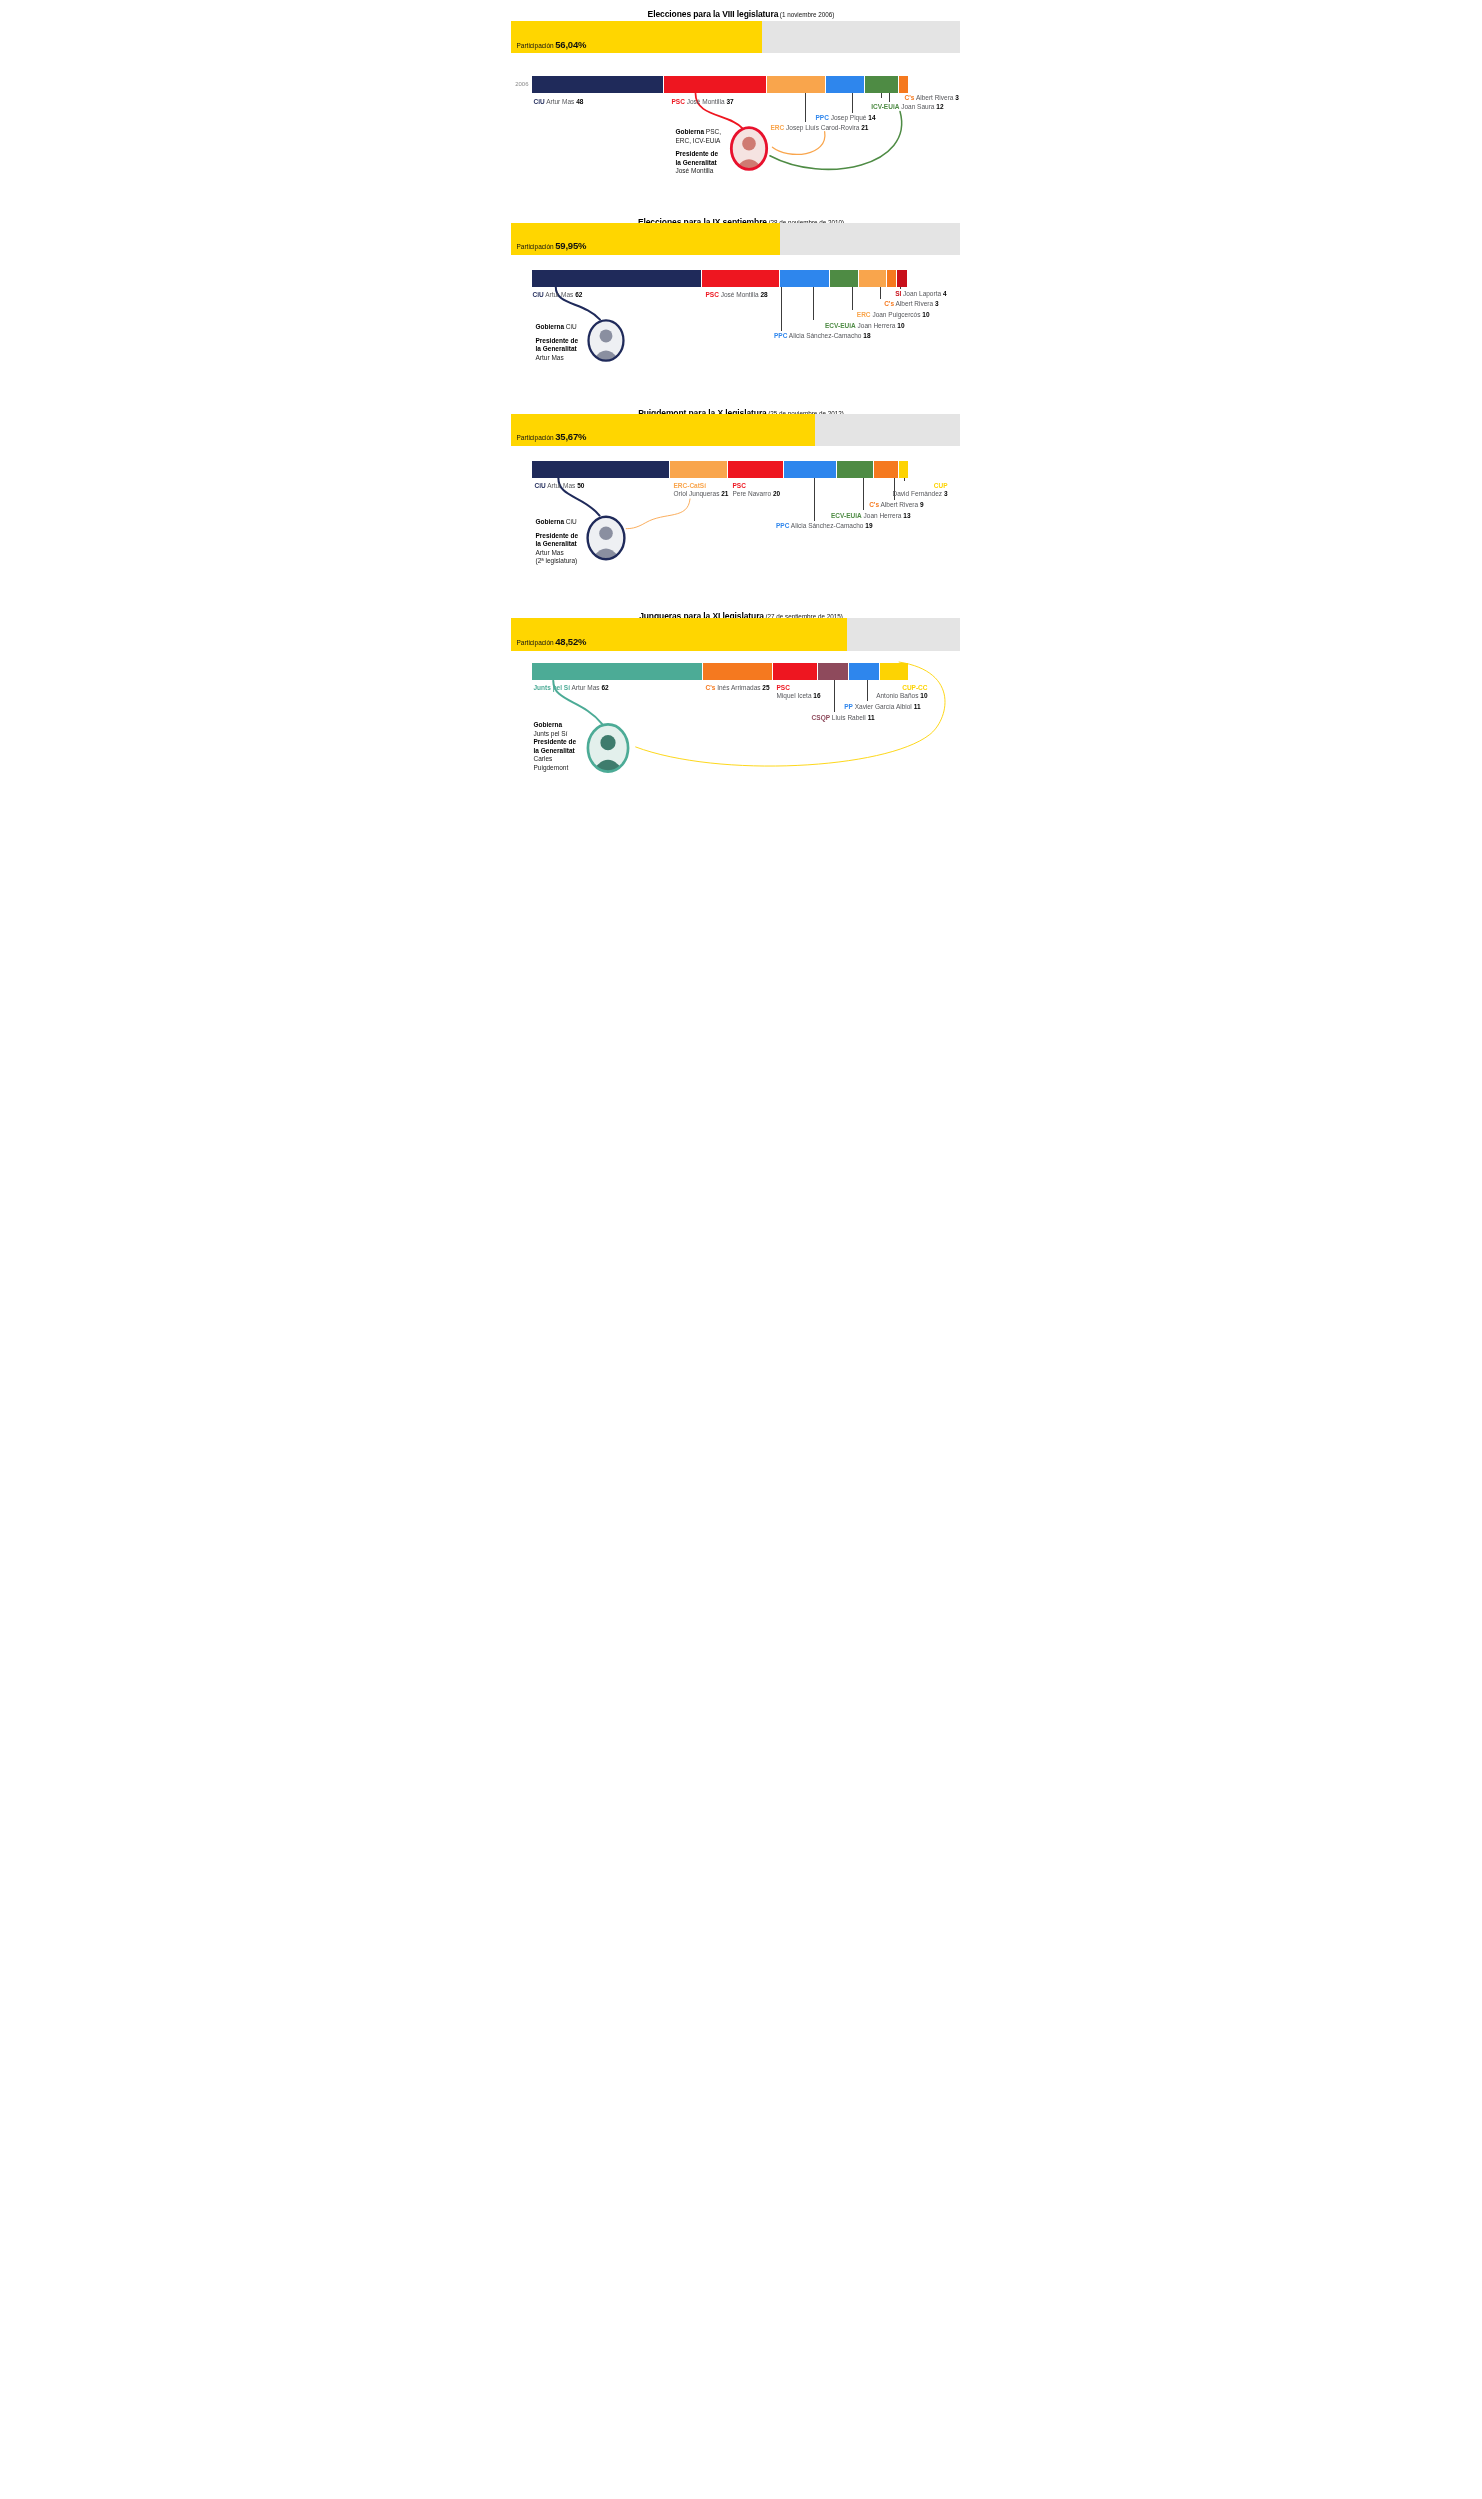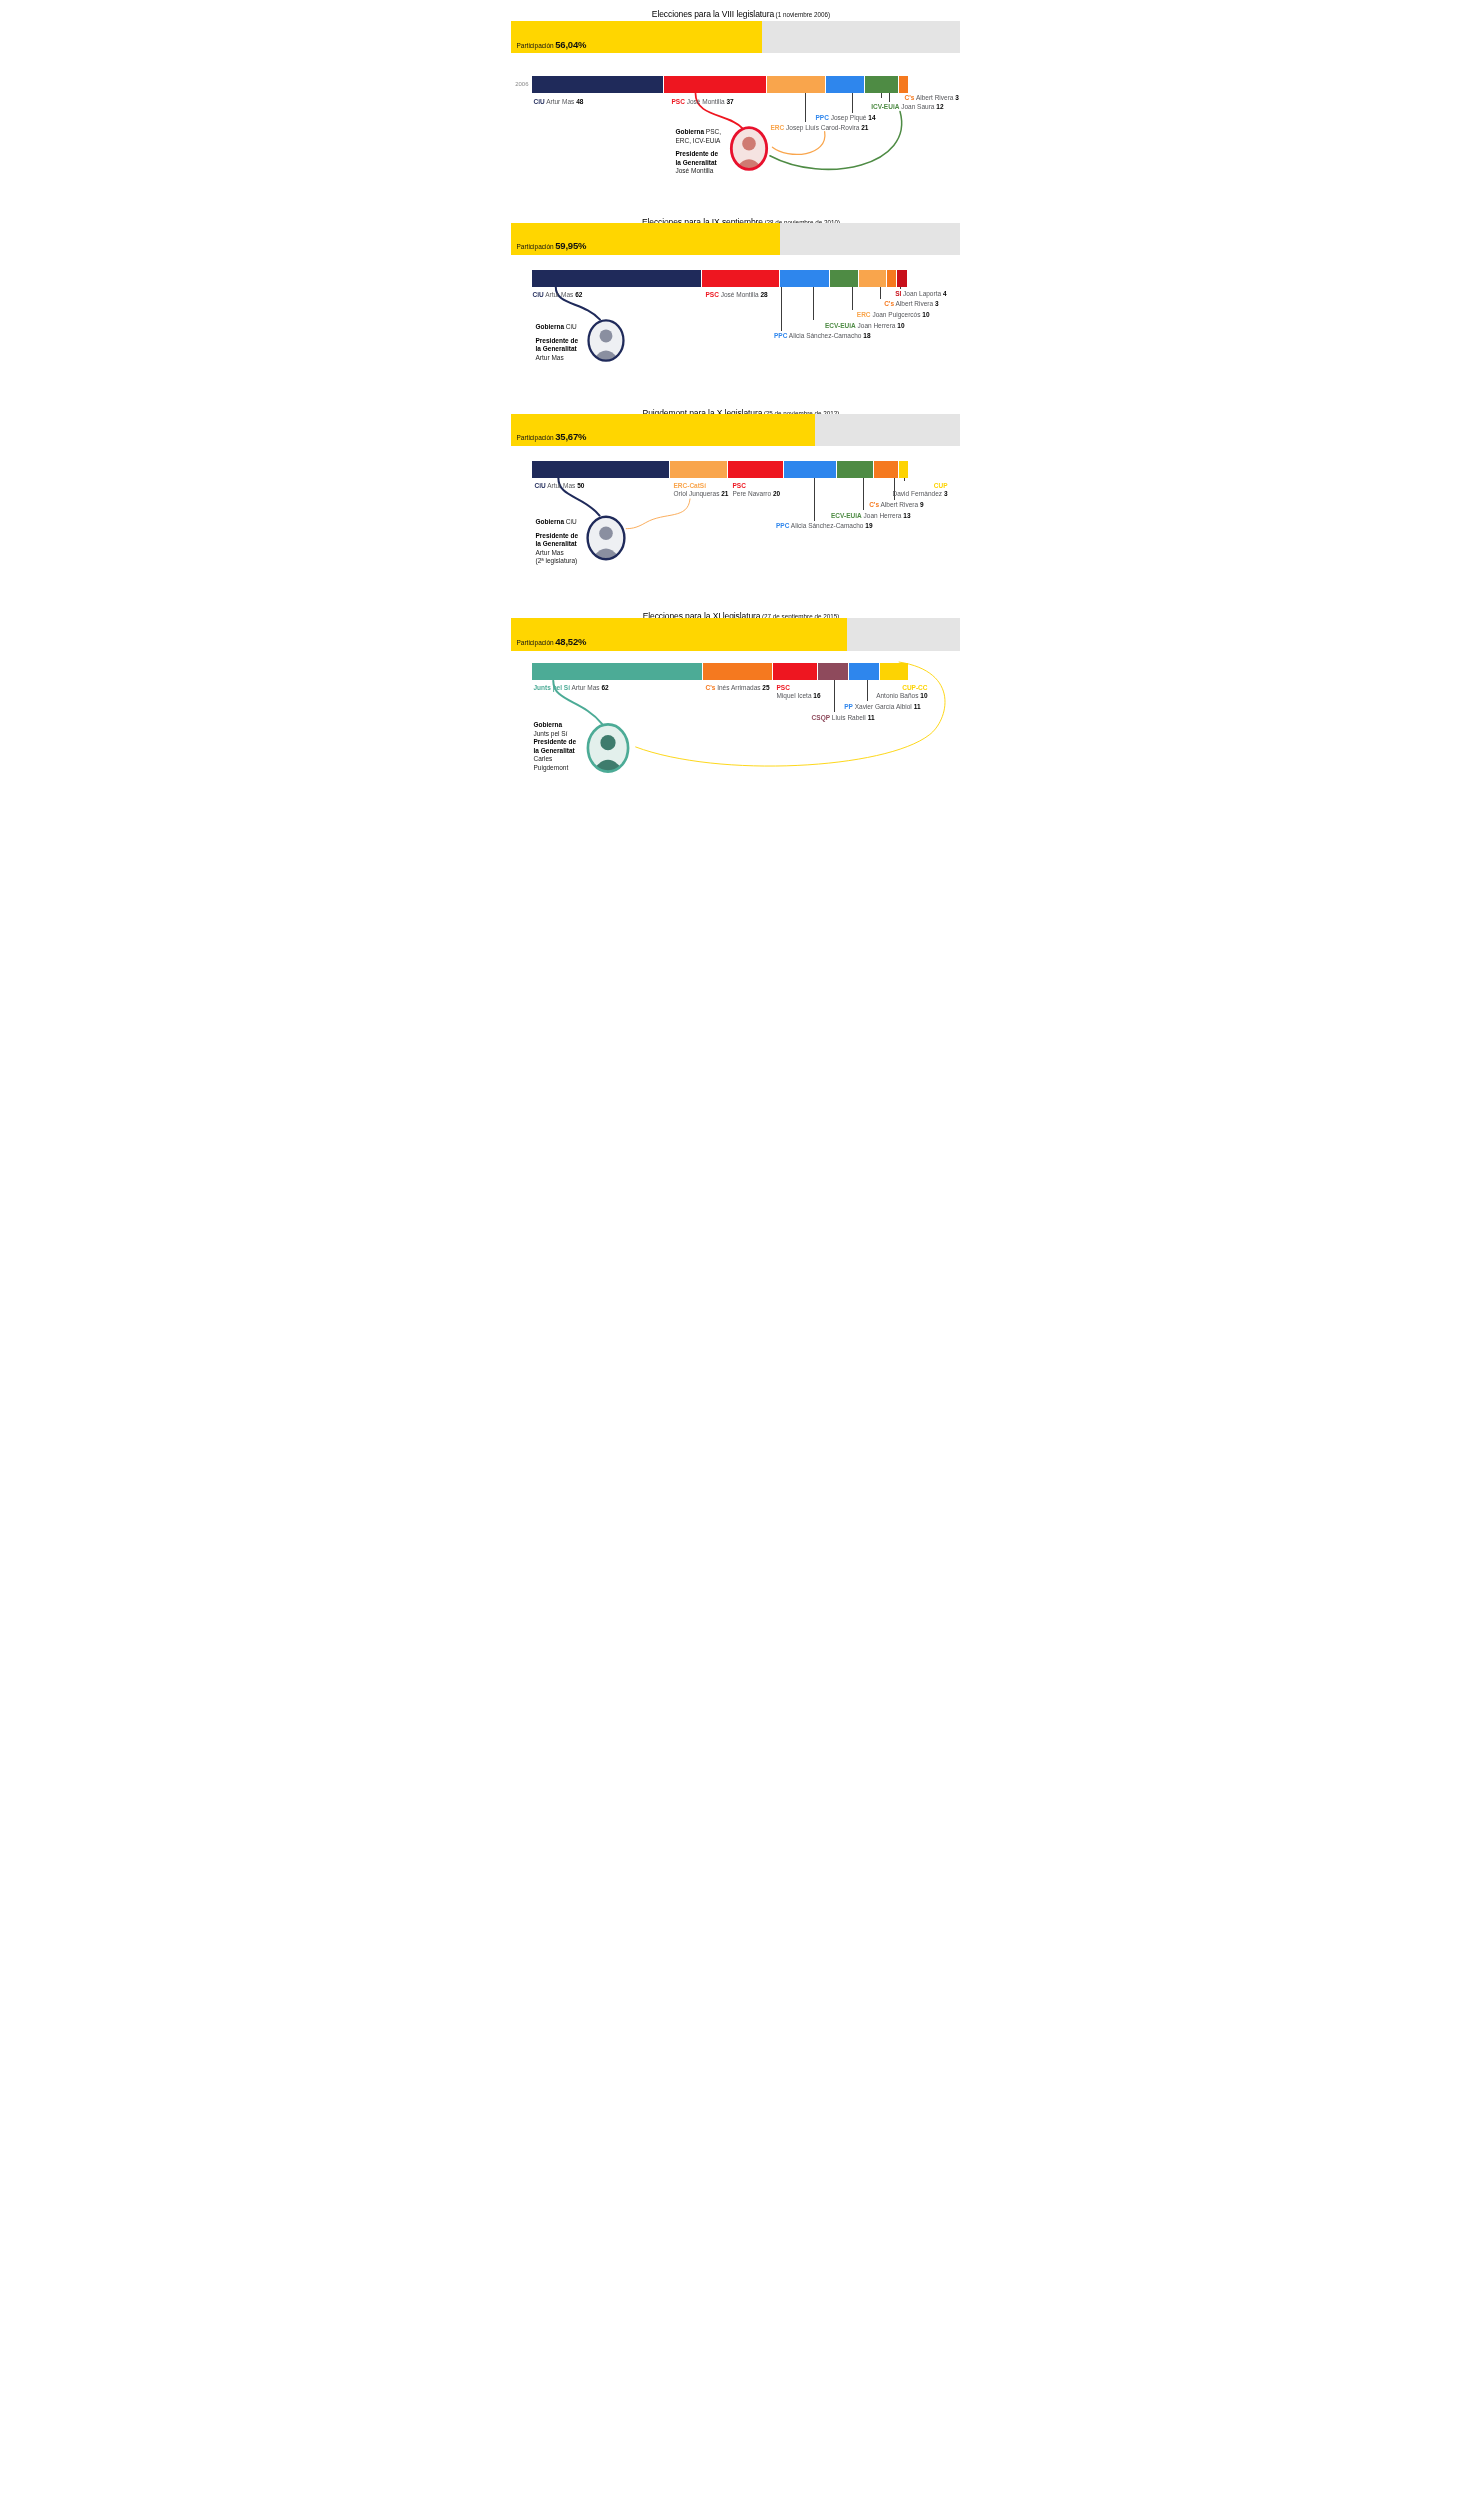--- a/index.html
+++ b/index.html
@@ -1,20 +1,20 @@
 <!DOCTYPE html>
 <html style="font-size:8px"><head>
 <meta charset="utf-8">
 <style>
   html,body{margin:0;padding:0;background:#fff}
   .page{position:relative;width:477px;height:805px;margin:0 auto;background:#fff;
         font-family:"Liberation Sans",sans-serif;color:#000;overflow:hidden}
   .sec{position:absolute;left:0;width:477px}
   .sec-title{position:absolute;left:0;right:0;text-align:center;white-space:nowrap}
-  .sec-title .t{font-weight:normal;font-size:8.5px;letter-spacing:-0.1px}
+  .sec-title .t{font-weight:bold;font-size:8.5px;letter-spacing:-0.1px}
   .sec-title .d{font-size:6.3px;margin-left:1.5px;color:#111}
   .track{position:absolute;background:#e4e4e4}
   .fill{position:absolute;left:0;top:0;bottom:0;background:#ffd600}
   .pt-label{position:absolute;left:6px;bottom:3.5px;font-size:6.5px;color:#111;white-space:nowrap}
   .pt-label b{font-size:9.5px;letter-spacing:-0.2px;margin-left:1.5px}
   .bar{position:absolute;display:flex;height:17px}
   .seg{height:100%}
   .seg + .seg{border-left:0.5px solid #fff;box-sizing:border-box}
   .year{position:absolute;font-size:6px;color:#8a8a8a;text-align:right}
   .vl{position:absolute;width:0.5px;background:#3c3c3c}
@@ -293,21 +293,21 @@
         <rect width="100" height="112" fill="#eef0f3"></rect>
         <circle cx="50" cy="44" r="17" fill="#8a8fa0"></circle>
         <path d="M20 101 Q50 64 80 101 L80 112 L20 112 Z" fill="#8a8fa0"></path>
       </g>
       <ellipse cx="50" cy="56" rx="46" ry="53" fill="none" stroke="#1f2a5a" stroke-width="6"></ellipse>
     </svg>
   </section>
 
   <section class="sec" id="s4" style="top:601px;height:204px">
     <div class="sec-title" style="top:9.5px">
-      <span class="t">Elecciones para la XI legislatura</span><span class="d">(27 de septiembre de 2015)</span>
+      <span class="t">Junqueras para la XI legislatura</span><span class="d">(27 de septiembre de 2015)</span>
     </div>
     <div class="track" style="left: 8px; top: 16.6px; width: 449px; height: 33px; background: rgb(228, 228, 228);">
       <div class="fill" style="background: rgb(255, 214, 0); width: 74.95%;"></div>
       <div class="pt-label">
         <span>Participación</span><b>48,52%</b>
       </div>
     </div>
 
     <svg class="curves" width="477" height="204" viewBox="0 0 949 405">
       <path d="M100,158 C100,200 158,196 197,244" stroke="#4cab96" stroke-width="4"></path>

